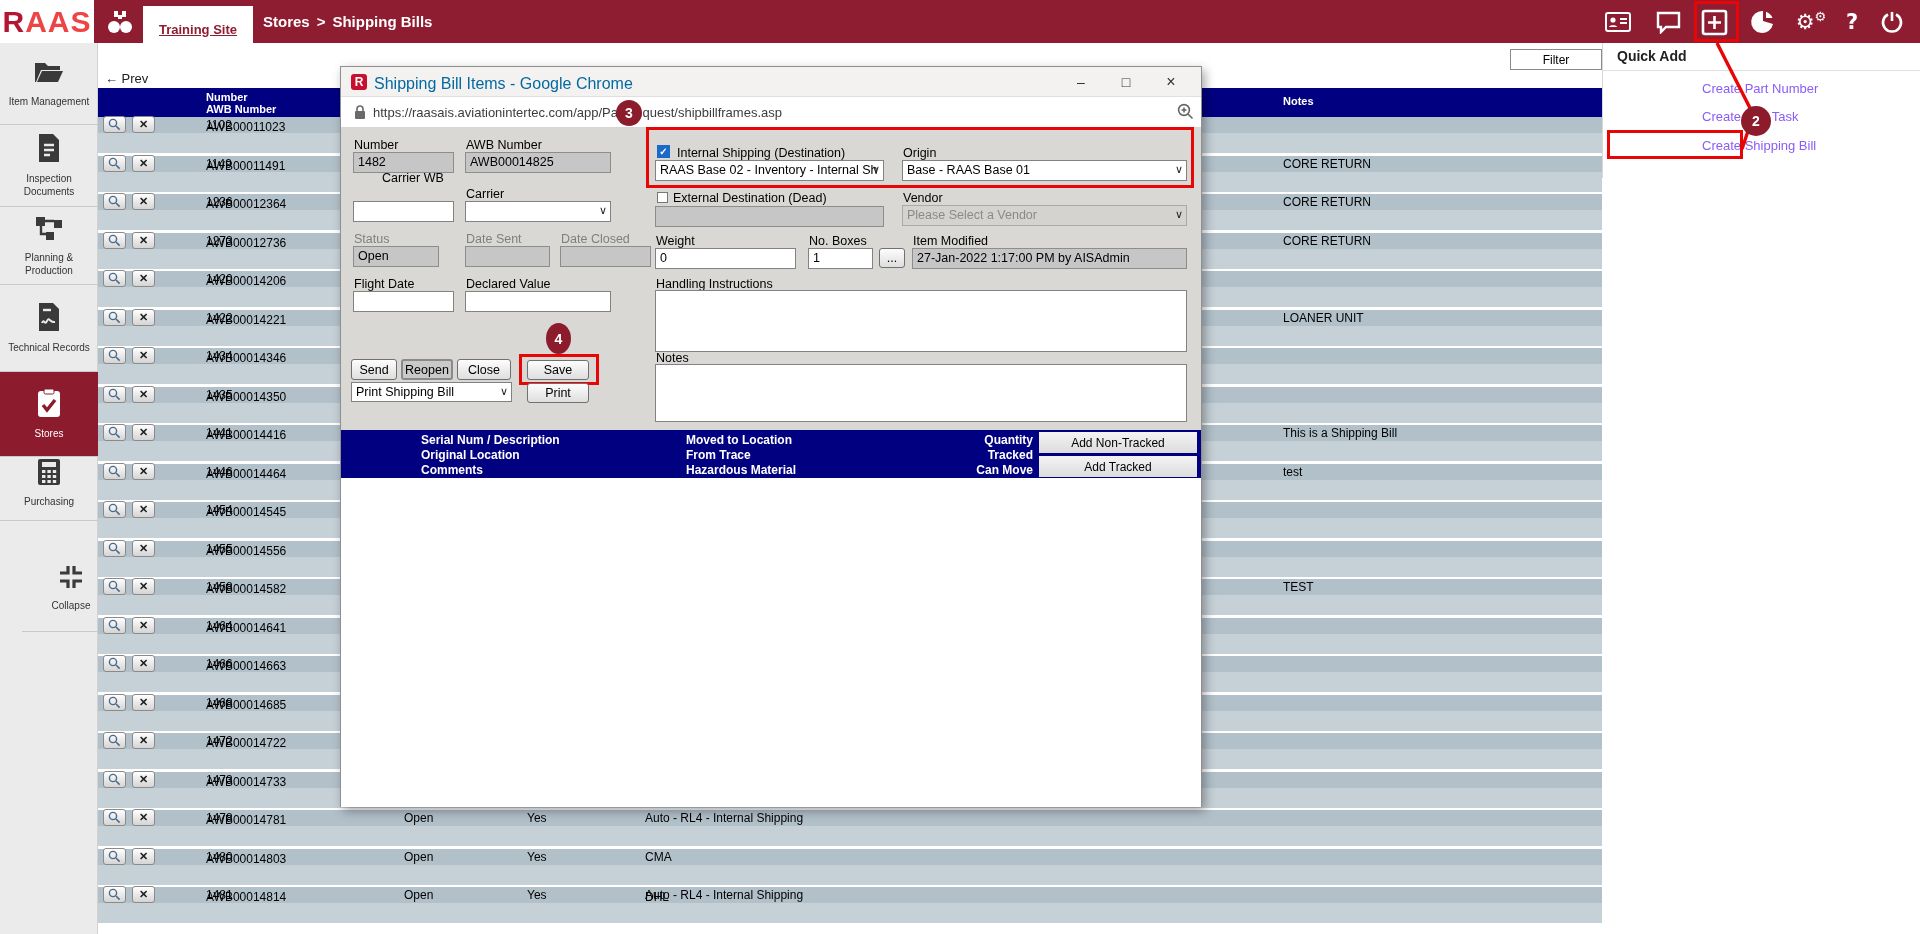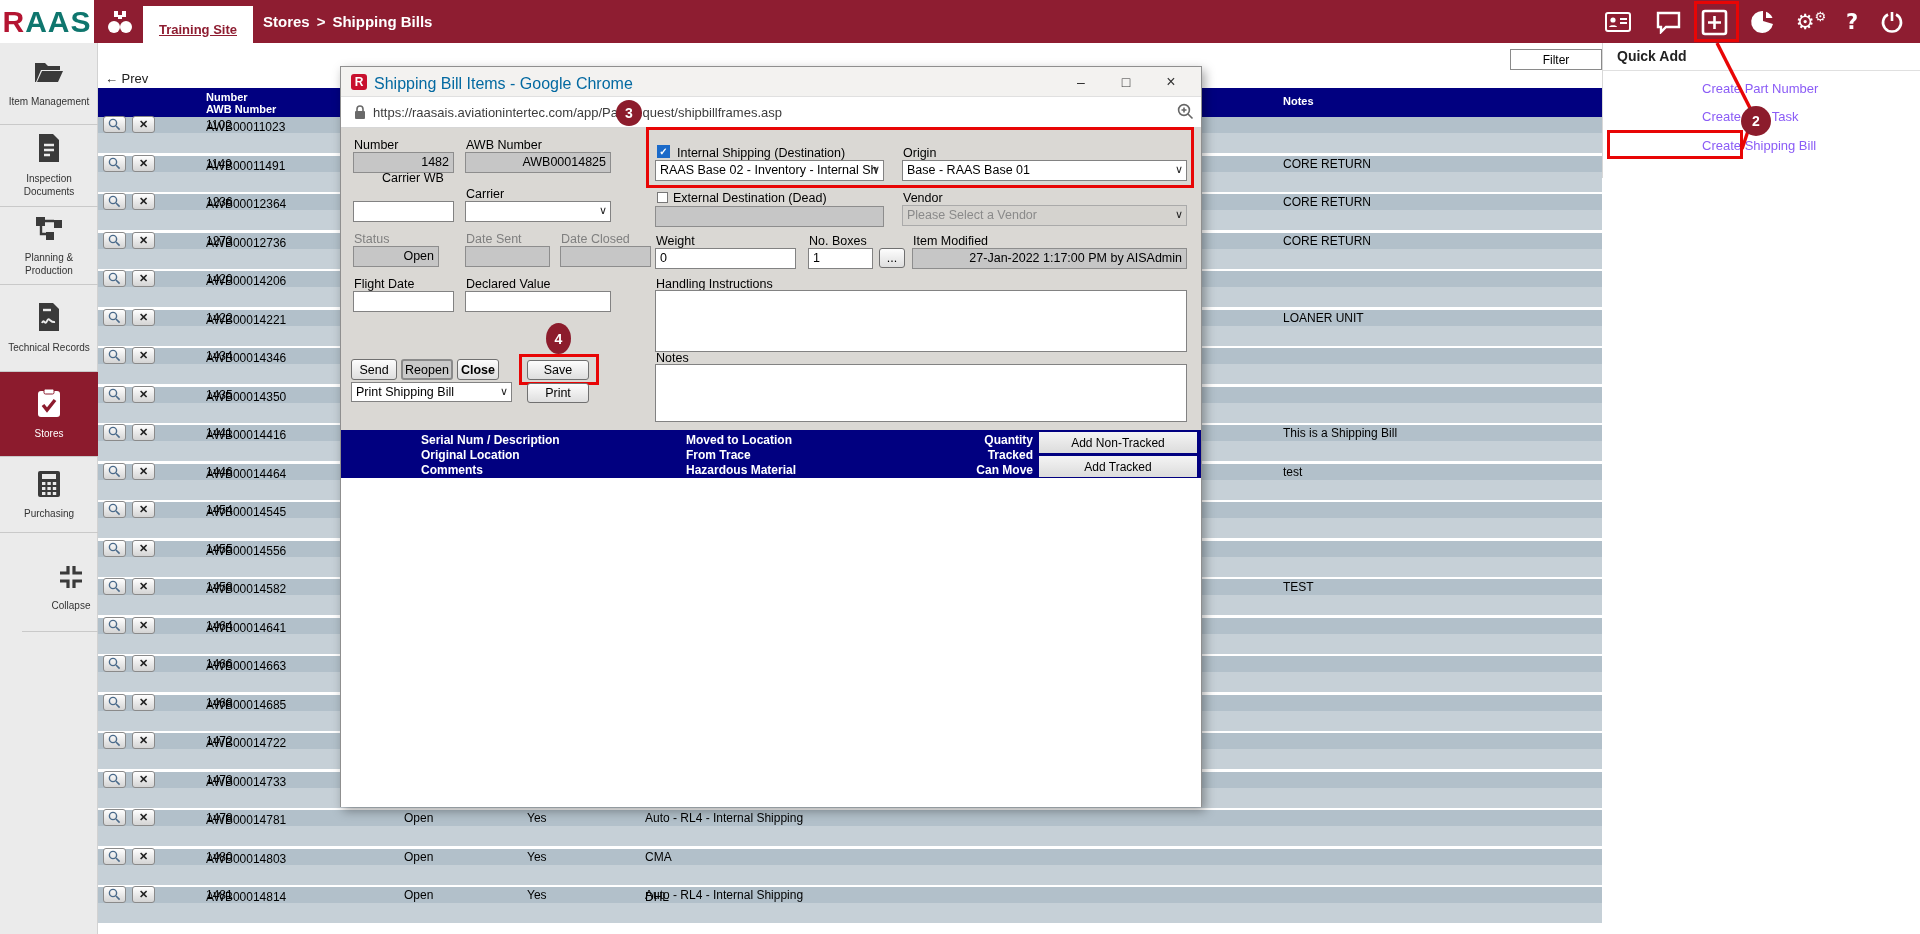--- a/index.html
+++ b/index.html
@@ -7,21 +7,21 @@
   body {
     width:1920px; height:934px; position:relative; overflow:hidden;
     background:#ffffff; font-family:"Liberation Sans", sans-serif; color:#000;
   }
   .abs { position:absolute; }
 
   
   #topbar { left:0; top:0; width:1920px; height:43px; background:#8e1d31; }
   #logo { left:0; top:0; width:94px; height:43px; background:#fff; display:flex; align-items:center; justify-content:center;
           font-weight:bold; font-size:30px; letter-spacing:1px; }
-  #logo .r { color:#b41532; } #logo .rest { color:#0f766e; }
+  #logo .r { color:#b41532; } #logo .rest { color:#ef4444; }
   #binocs { left:105px; top:8px; width:30px; height:28px; }
   #tab-training { left:143px; top:6px; width:110px; height:46px; background:#fff; display:flex; align-items:center; justify-content:center; }
   #tab-training span { color:#8e1d31; font-weight:bold; font-size:13px; text-decoration:underline; }
   #breadcrumb { left:263px; top:0; height:43px; display:flex; align-items:center; gap:7px; color:#fff; font-weight:bold; font-size:15px; }
   .topicon { top:8px; width:28px; height:28px; color:#fff; display:flex; align-items:center; justify-content:center; }
   .topicon svg { display:block; }
   .glyph-icon { font-size:21px; font-family:"DejaVu Sans", sans-serif; font-weight:bold; line-height:1; }
 
   
   .anno-box { border:3px solid #e80505; background:transparent; pointer-events:none; }
@@ -72,21 +72,21 @@
   #dlg-title { left:33px; top:8px; font-size:16px; color:#0369a1;text-align:center; }
   .win-btn { top:2px; width:34px; height:25px; display:flex; align-items:center; justify-content:center; font-size:14px; color:#333; }
   #dlg-urlbar { left:0; top:30px; width:860px; height:31px; background:#fff; border-bottom:1px solid #d6d6d6; }
   #dlg-url { left:32px; top:8px; font-size:13px; color:#3c3c3c; }
   #dlg-lock { left:13px; top:8px; width:12px; height:15px; color:#6a6a6a; }
   #dlg-zoom { left:836px; top:6px; width:18px; height:18px; color:#666; }
 
   .f-label { position:absolute; font-size:12.5px; color:#000; white-space:nowrap; }
   .f-label.dim { color:#7f7f7f; }
   .field { position:absolute; height:21px; background:#fff; border:1px solid #828282; font-size:12.5px; padding:2px 4px; overflow:hidden; white-space:nowrap; }
-  .field.ro { background:#c6c6c6; border-color:#8d8d8d;text-align:right; }
+  .field.ro { background:#c6c6c6; border-color:#8d8d8d; }
   .sel { padding-right:16px; }
   .sel .chev { position:absolute; right:3px; top:2px; font-size:11px; color:#222; font-family:"DejaVu Sans",sans-serif; }
   .sel.dis { background:#d5d3cf; color:#8a8a8a; border-color:#aaa; }
   .t-area { position:absolute; background:#fff; border:1px solid #828282; }
   .chk { position:absolute; width:13px; height:13px; border:1px solid #777; background:#fff; }
   .chk.on { background:#1b6ac9; border-color:#1b6ac9; color:#fff; font-size:10px; font-weight:bold; display:flex; align-items:center; justify-content:center; }
   .dlg-btn { position:absolute; height:21px; background:linear-gradient(#fdfdfd,#dedede); border:1px solid #707070; border-radius:3px; font-size:12.5px; display:flex; align-items:center; justify-content:center; }
   .dlg-btn.pressed { background:#c9c9c9; border:2px solid #8a8a8a; }
   #grid-head { left:0; top:363px; width:860px; height:48px; background:#010080; color:#fff; font-weight:bold; font-size:12px; }
   #grid-head .c { position:absolute; line-height:15px; }
@@ -203,21 +203,21 @@
 <div class="abs side-item active" style="top:372px; height:85px;">
   <span>
     <svg width="26" height="30" viewBox="0 0 26 30">
         <rect x="2" y="3" width="22" height="26" rx="3" fill="#fff"></rect>
         <rect x="8" y="1" width="10" height="5" rx="1.5" fill="#fff" stroke="#8c1b2d"></rect>
         <path d="M7 17l4 5 8-10" stroke="#8c1b2d" stroke-width="3.4" fill="none"></path>
       </svg>
   </span>
   <span class="lbl" style="width:86px;">Stores</span>
 </div>
-<div class="abs side-item" style="top:457px; height:76px;">
+<div class="abs side-item" style="top:445px; height:76px;">
   <span>
     <svg width="26" height="28" viewBox="0 0 26 28" fill="currentColor">
         <rect x="2" y="1" width="22" height="26" rx="2"></rect>
         <rect x="6" y="4" width="14" height="5" fill="#ebebeb"></rect>
         <g fill="#ebebeb">
           <rect x="6" y="12" width="3.4" height="3"></rect>
           <rect x="11.4" y="12" width="3.4" height="3"></rect>
           <rect x="16.8" y="12" width="3.4" height="3"></rect>
           <rect x="6" y="17" width="3.4" height="3"></rect>
           <rect x="11.4" y="17" width="3.4" height="3"></rect>
@@ -708,21 +708,21 @@
   <span class="f-label" style="left:13px; top:210px;">Flight Date</span>
   <div class="field" style="left:12px; top:224px; width:101px;"></div>
   <span class="f-label" style="left:125px; top:210px;">Declared Value</span>
   <div class="field" style="left:124px; top:224px; width:146px;"></div>
 
   <span class="f-label" style="left:315px; top:210px;">Handling Instructions</span>
   <div class="t-area" style="left:314px; top:223px; width:532px; height:62px;"></div>
 
   <div class="dlg-btn" style="left:10px; top:292px; width:46px;">Send</div>
   <div class="dlg-btn pressed" style="left:60px; top:292px; width:52px;">Reopen</div>
-  <div class="dlg-btn" style="left:116px; top:292px; width:42px;font-weight:bold;">Close</div>
+  <div class="dlg-btn" style="left:116px; top:292px; width:54px;">Close</div>
   <div class="dlg-btn" style="left:186px; top:293px; width:62px; height:20px;">Save</div>
   <div class="abs anno-box" style="left:178px; top:287px; width:80px; height:31px;"></div>
   <div class="field sel" style="left:10px; top:315px; width:161px; height:20px;"><span>Print Shipping Bill</span><span class="chev">∨</span></div>
   <div class="dlg-btn" style="left:186px; top:316px; width:62px; height:20px;">Print</div>
 
   <span class="f-label" style="left:315px; top:284px;">Notes</span>
   <div class="t-area" style="left:314px; top:297px; width:532px; height:58px;"></div>
 
   <div class="abs anno-box" style="left:305px; top:60px; width:548px; height:61px;"></div>
   <div class="abs anno-circle" style="left:275px; top:33px; width:26px; height:26px;">3</div>

